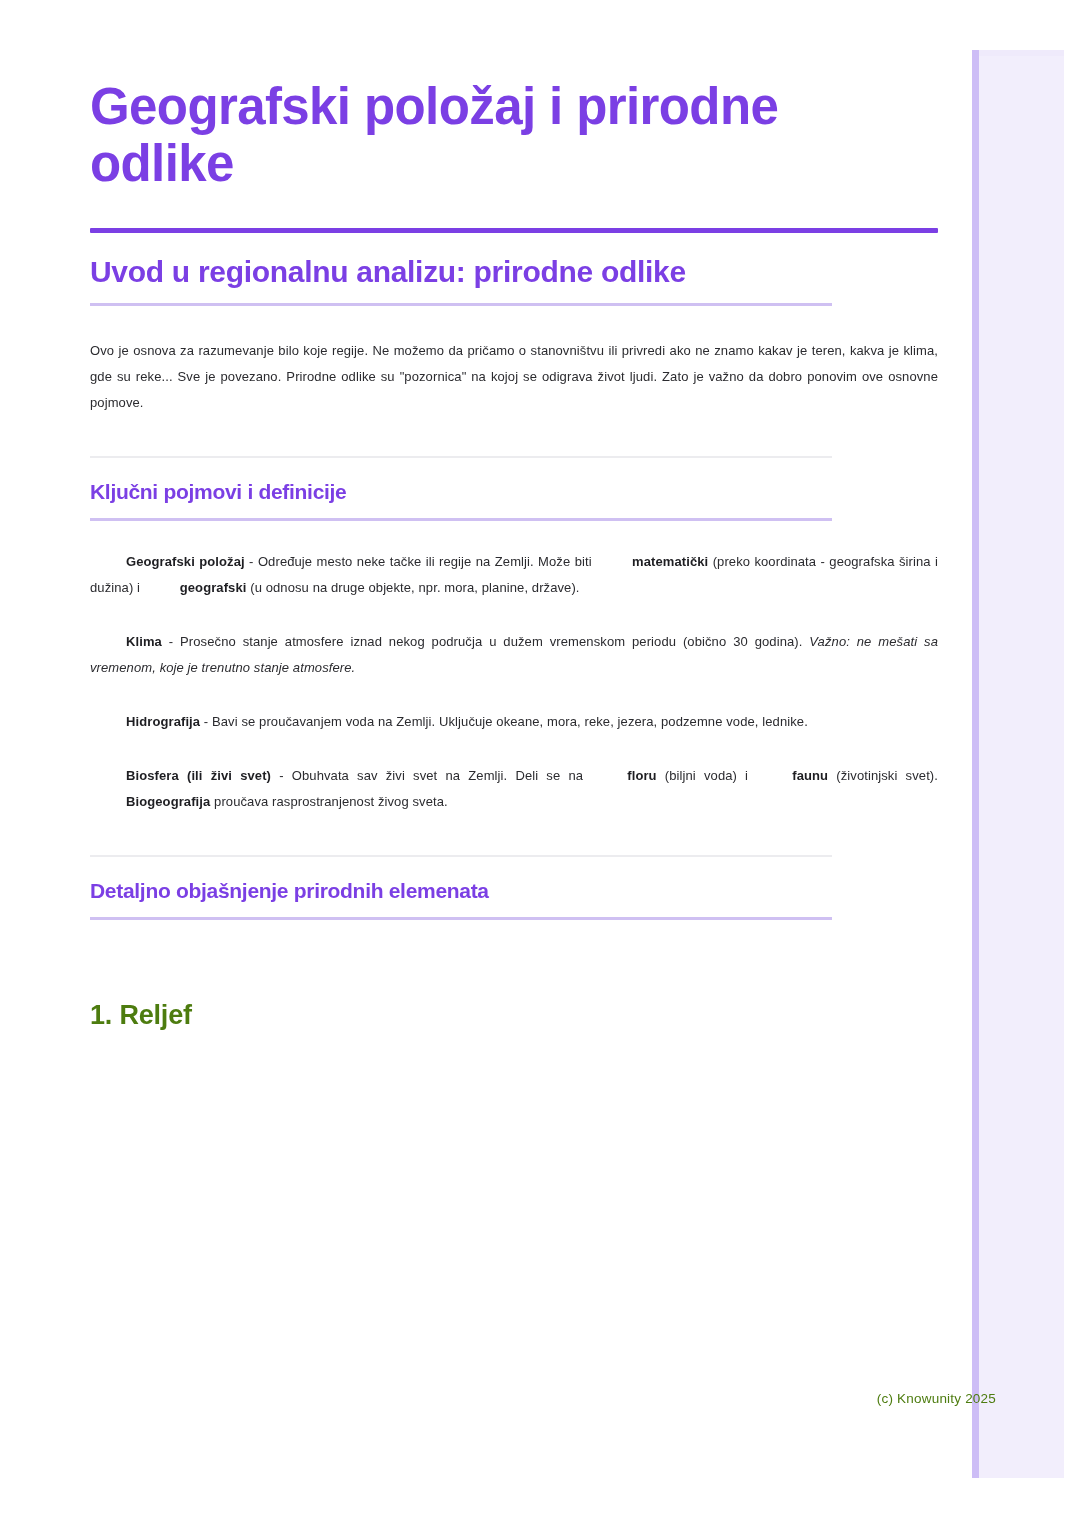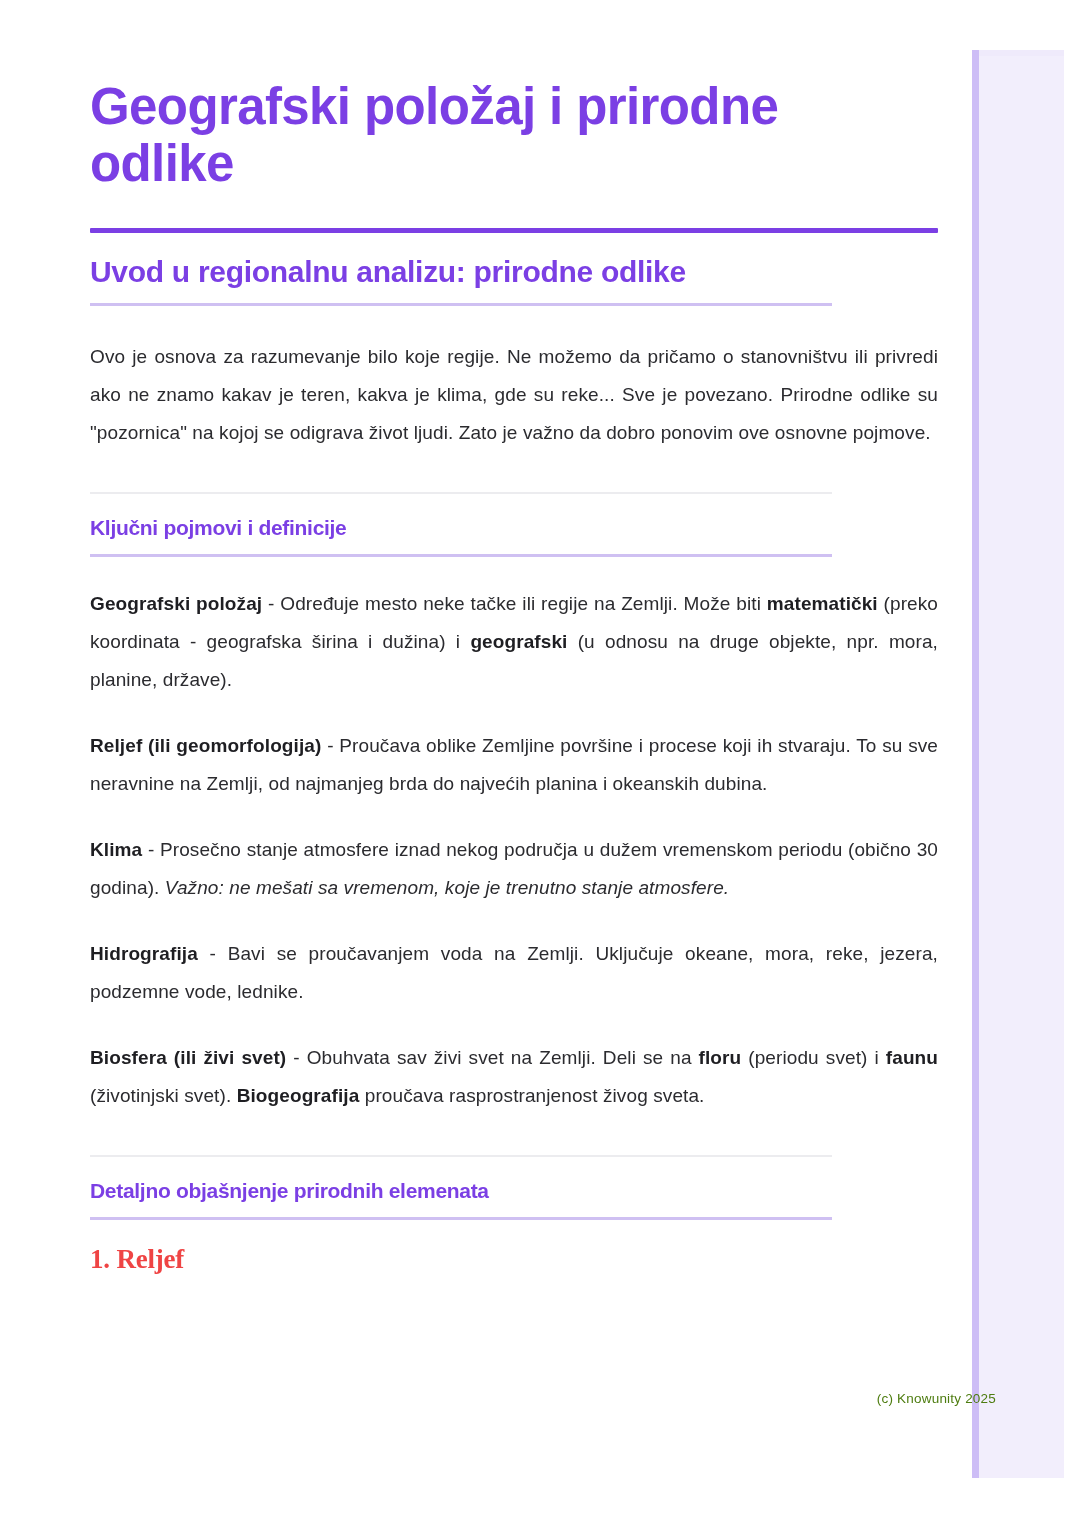--- a/index.html
+++ b/index.html
@@ -85,39 +85,38 @@
 
   .soft-rule {
     margin-top: 40px;
     width: 742px;
     height: 2px;
     background: #ececef;
   }
 
   p.body {
     margin-top: 26px;
-    font-size: 19px;
+    font-size: 13px;
     line-height: 2.0;
     color: #2b2b2f;
     text-align: justify;
     letter-spacing: 0.1px;
   }
   p.body.def { margin-top: 28px; }
   p.body.first { margin-top: 32px; }
 
-  p.body b { font-weight: bold; color: #1e1e22; }
+  p.body b { font-weight: bold; color: #1e1e22; margin-left: 36px; }
   p.body i { font-style: italic; }
 
   h3.subsection {
-    margin-top: 24px;
+    margin-top: 80px;
     font-size: 27px;
     font-weight: bold;
-    color: #ef4444;
+    color: #4d7c0f;
     letter-spacing: -0.2px;
-    font-family: Liberation Serif, serif;
   }
 
   .watermark {
     position: absolute;
     right: 68px;
     top: 1391px;
     font-size: 13.5px;
     color: #4d7c0f;
     letter-spacing: 0.2px;
     white-space: nowrap;
@@ -141,27 +140,26 @@
     <div class="section-rule"></div>
     <p class="body first">Ovo je osnova za razumevanje bilo koje regije. Ne možemo da pričamo o stanovništvu ili privredi ako ne znamo kakav je teren, kakva je klima, gde su reke... Sve je povezano. Prirodne odlike su "pozornica" na kojoj se odigrava život ljudi. Zato je važno da dobro ponovim ove osnovne pojmove.</p>
 
     <div class="soft-rule"></div>
 
     <h2 class="section-title big">Ključni pojmovi i definicije</h2>
     <div class="section-rule"></div>
 
     <p class="body def"><b>Geografski položaj</b><span> - </span><span>Određuje mesto neke tačke ili regije na Zemlji. Može biti </span><b>matematički</b><span> (preko koordinata - geografska širina i dužina) i </span><b>geografski</b><span> (u odnosu na druge objekte, npr. mora, planine, države).</span></p>
 
-    <p class="body def"><b>Reljef (ili geomorfologija)</b><span> - </span><span>Proučava oblike Zemljine površine i procese koji ih stvaraju. To su sve neravnine na Zemlji, od najmanjeg brda do najvećih planina i okeanskih dubina.</span></p>
 
     <p class="body def"><b>Klima</b><span> - </span><span>Prosečno stanje atmosfere iznad nekog područja u dužem vremenskom periodu (obično 30 godina). </span><i>Važno: ne mešati sa vremenom, koje je trenutno stanje atmosfere.</i></p>
 
     <p class="body def"><b>Hidrografija</b><span> - </span><span>Bavi se proučavanjem voda na Zemlji. Uključuje okeane, mora, reke, jezera, podzemne vode, lednike.</span></p>
 
-    <p class="body def"><b>Biosfera (ili živi svet)</b><span> - </span><span>Obuhvata sav živi svet na Zemlji. Deli se na </span><b>floru</b><span> (periodu svet) i </span><b>faunu</b><span> (životinjski svet). </span><b>Biogeografija</b><span> proučava rasprostranjenost živog sveta.</span></p>
+    <p class="body def"><b>Biosfera (ili živi svet)</b><span> - </span><span>Obuhvata sav živi svet na Zemlji. Deli se na </span><b>floru</b><span> (biljni voda) i </span><b>faunu</b><span> (životinjski svet). </span><b>Biogeografija</b><span> proučava rasprostranjenost živog sveta.</span></p>
 
     <div class="soft-rule"></div>
 
     <h2 class="section-title big">Detaljno objašnjenje prirodnih elemenata</h2>
     <div class="section-rule"></div>
     <h3 class="subsection">1. Reljef</h3>
 
   </div>
 
   <div class="watermark">(c) Knowunity 2025</div>

